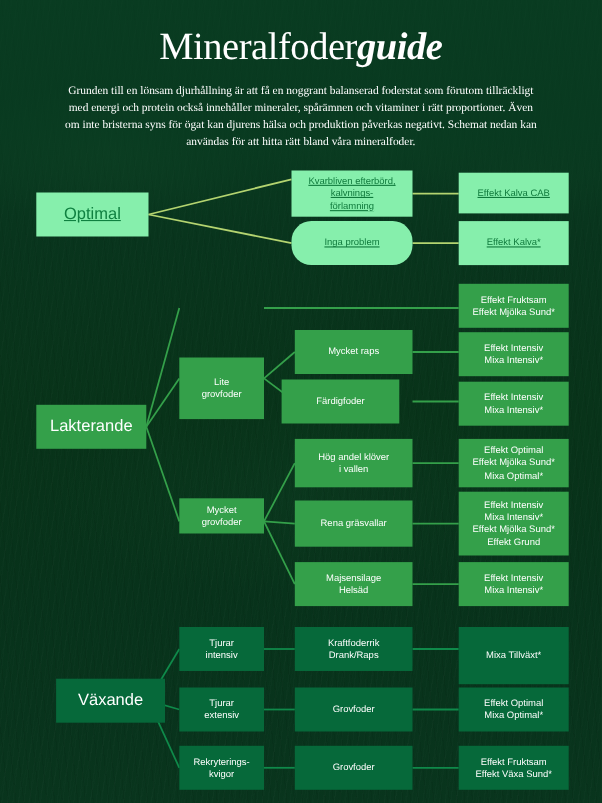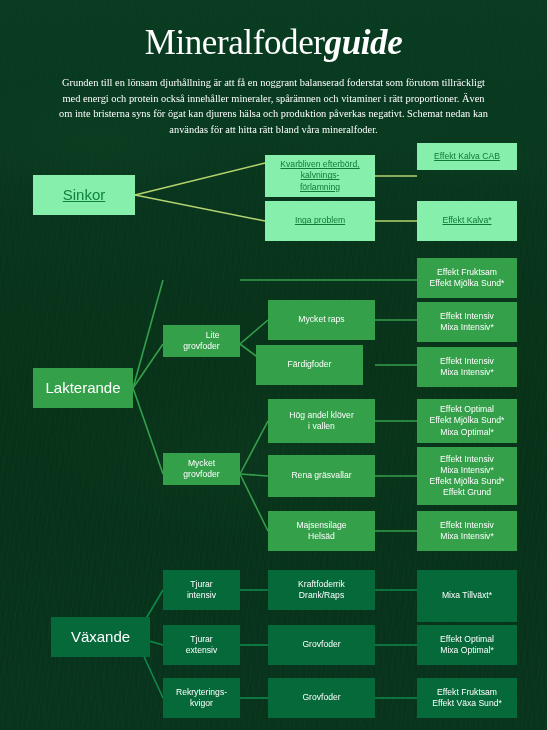--- a/index.html
+++ b/index.html
@@ -119,31 +119,31 @@
     <path d="M240,645 L268,645"></path>
     <path d="M240,698 L268,698"></path>
     <path d="M375,590 L417,590"></path>
     <path d="M375,645 L417,645"></path>
     <path d="M375,698 L417,698"></path>
   </g>
 </svg>
 
 <div id="chart">
 
-  <div class="node grp-sinkor root" style="left:33px; top:175px; width:102px; height:40px;">Sinkor</div>
+  <div class="node grp-sinkor root" style="left:33px; top:175px; width:102px; height:40px;">Optimal</div>
   <div class="node grp-sinkor" style="left:265px; top:155px; width:110px; height:42px;">Kvarbliven efterbörd,
 kalvnings-
 förlamning</div>
-  <div class="node grp-sinkor" style="left:265px; top:201px; width:110px; height:40px;">Inga problem</div>
-  <div class="node grp-sinkor" style="left:417px; top:143px; width:100px; height:27px;">Effekt Kalva CAB</div>
+  <div class="node grp-sinkor" style="left:265px; top:201px; width:110px; height:40px;border-radius:18px;">Inga problem</div>
+  <div class="node grp-sinkor" style="left:417px; top:157px; width:100px; height:37px;">Effekt Kalva CAB</div>
   <div class="node grp-sinkor" style="left:417px; top:201px; width:100px; height:40px;">Effekt Kalva*</div>
 
   <div class="node grp-lakt root" style="left:33px; top:368px; width:100px; height:40px;">Lakterande</div>
 
-  <div class="node grp-lakt" style="left:163px; top:325px; width:77px; height:32px;text-align:right;">Lite
+  <div class="node grp-lakt" style="left:163px; top:325px; width:77px; height:56px;">Lite
 grovfoder</div>
   <div class="node grp-lakt" style="left:163px; top:453px; width:77px; height:32px;">Mycket
 grovfoder</div>
 
   <div class="node grp-lakt" style="left:268px; top:300px; width:107px; height:40px;">Mycket raps</div>
   <div class="node grp-lakt" style="left:256px; top:345px; width:107px; height:40px;">Färdigfoder</div>
   <div class="node grp-lakt" style="left:268px; top:455px; width:107px; height:42px;">Rena gräsvallar</div>
   <div class="node grp-lakt" style="left:268px; top:399px; width:107px; height:44px;">Hög andel klöver
 i vallen</div>
   <div class="node grp-lakt" style="left:268px; top:511px; width:107px; height:40px;">Majsensilage

